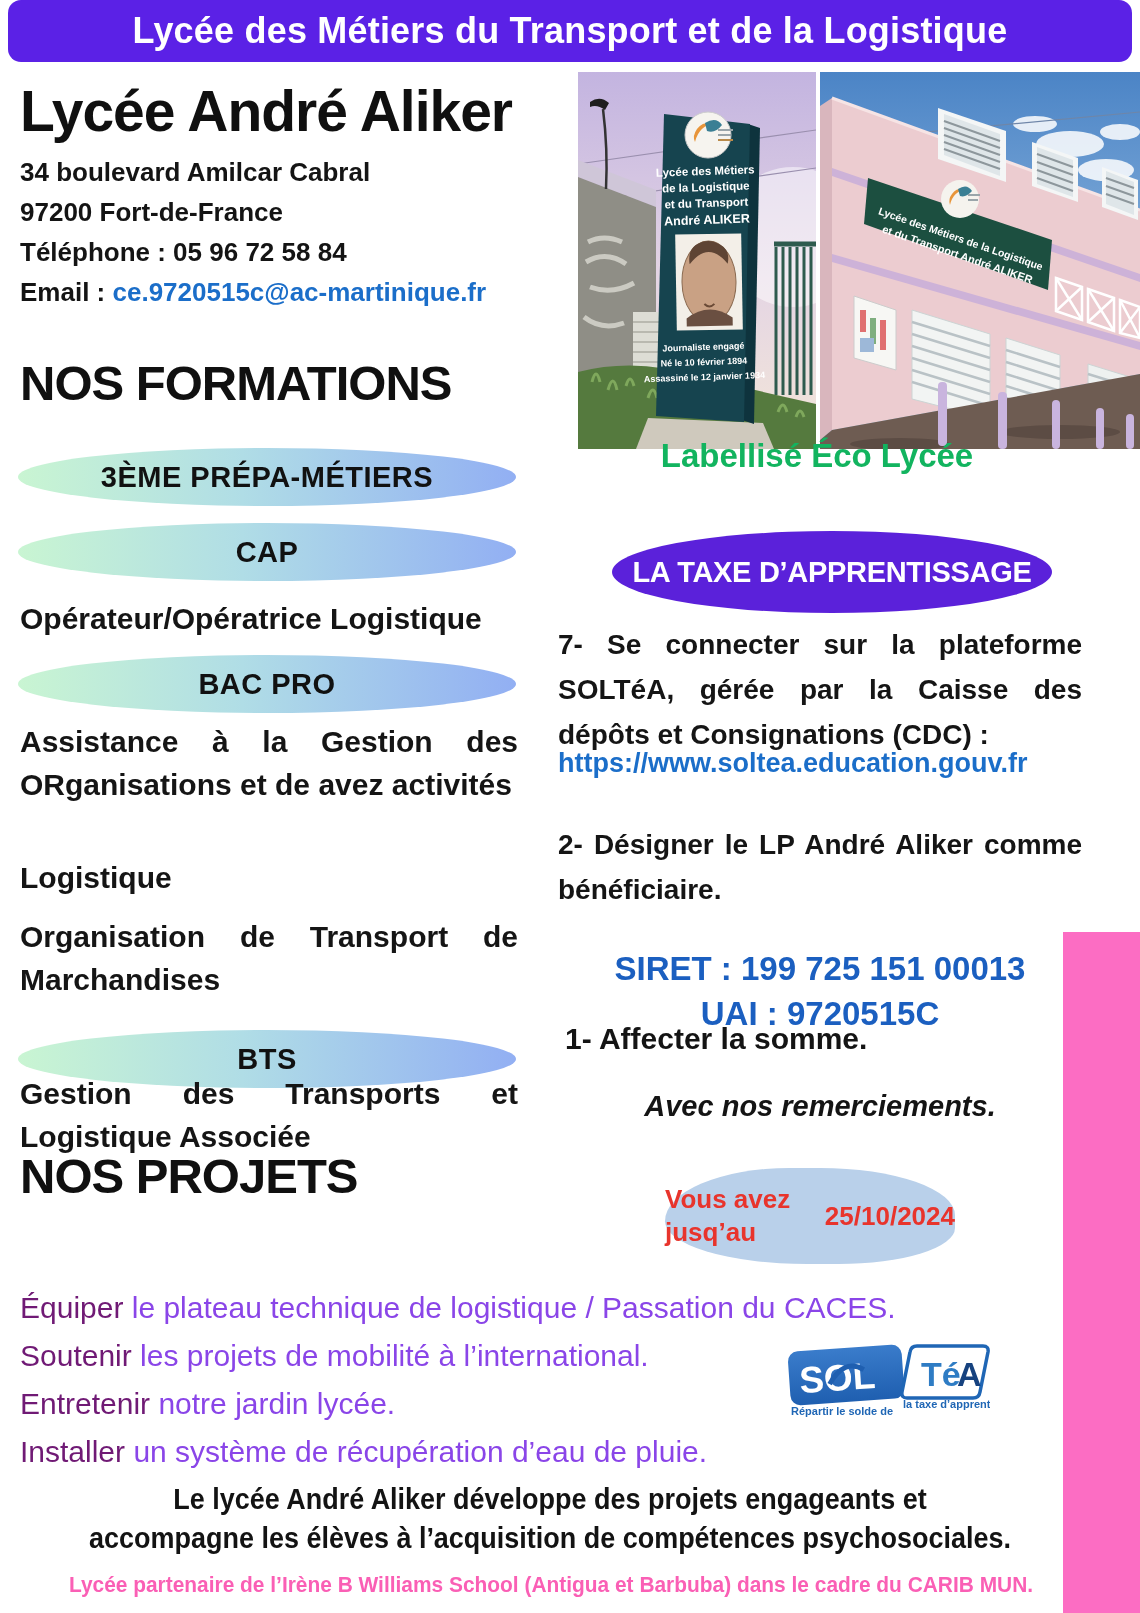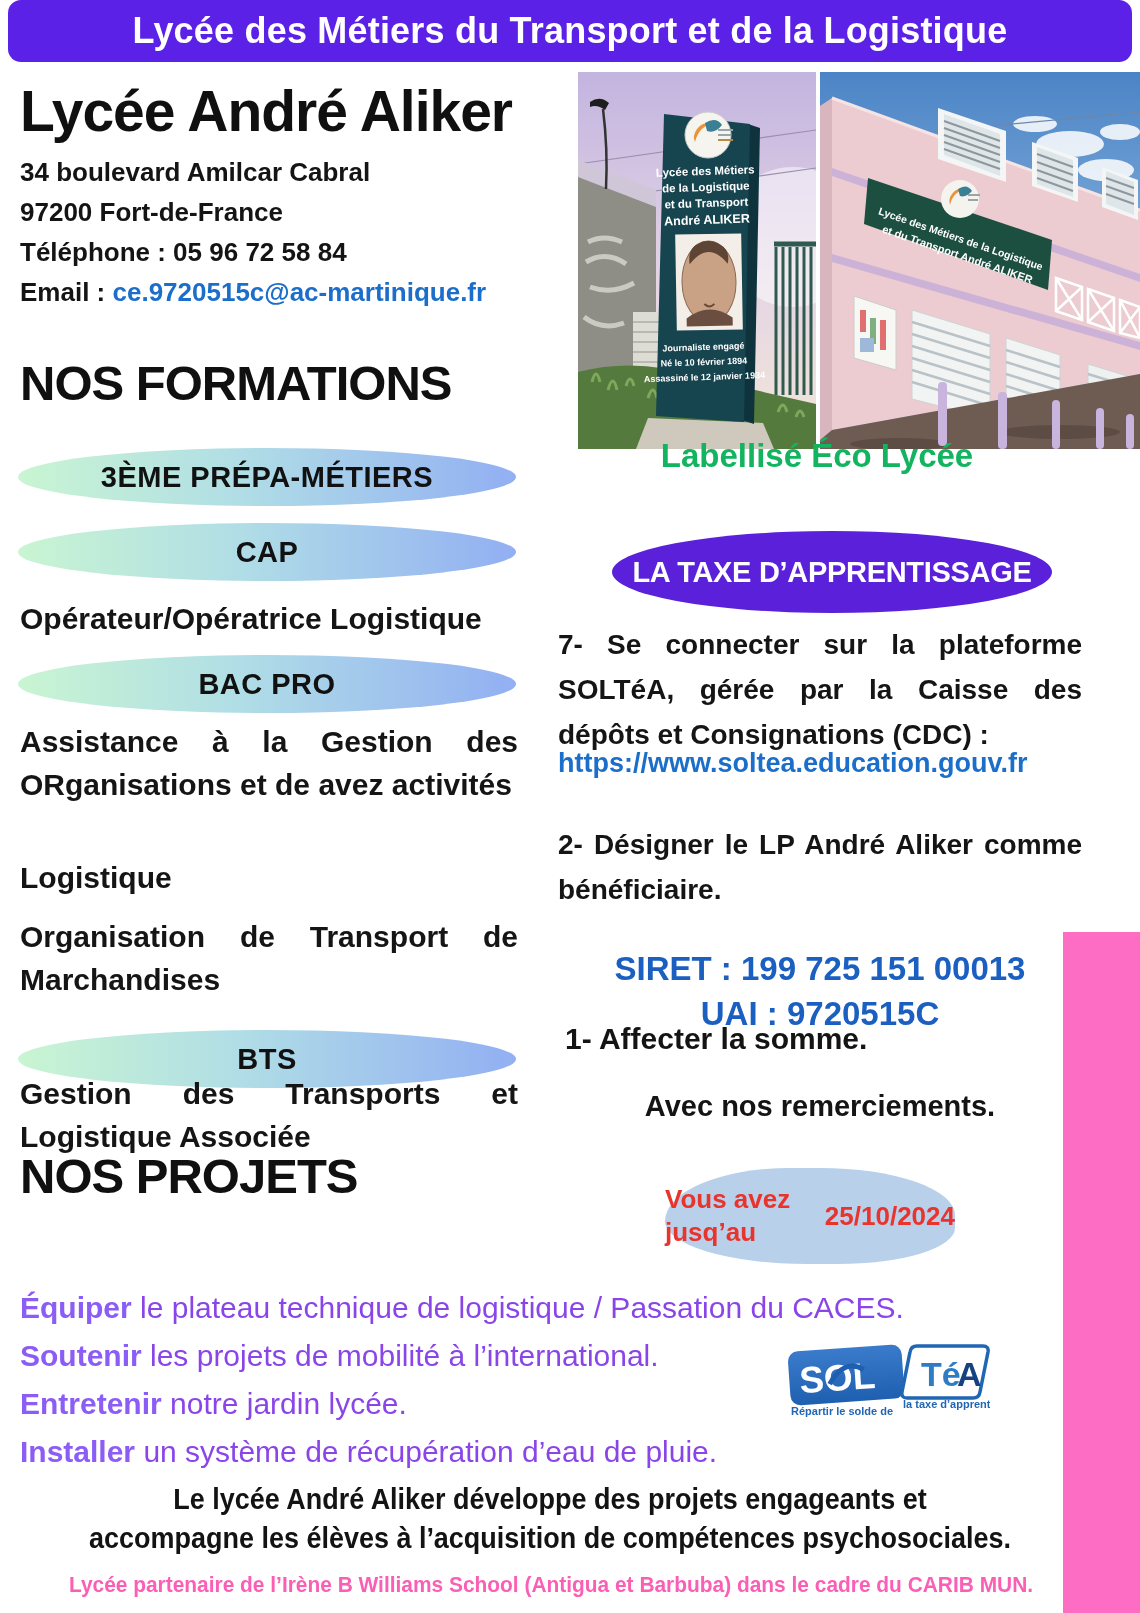--- a/index.html
+++ b/index.html
@@ -32,31 +32,31 @@
 
   
   .taxpill{left:612px;top:531px;width:440px;height:82px;border-radius:50%;background:#5b21da;
            color:#fff;text-align:center;line-height:82px;font-size:29px;font-weight:800;letter-spacing:-.3px;}
   .step{left:558px;width:524px;font-size:28px;font-weight:700;color:#151515;line-height:45px;
         text-align:justify;text-align-last:left;}
   .link{left:558px;width:524px;font-size:27px;font-weight:700;}
   .link a{color:#1b6ec9;text-decoration:none;}
   .siret{left:558px;width:524px;text-align:center;color:#1b5fc0;font-size:33px;font-weight:800;line-height:45px;margin-top:36px;}
   .step3{left:565px;font-size:30px;font-weight:700;color:#141414;}
-  .thanks{left:558px;width:524px;text-align:center;font-size:29px;font-weight:700;color:#141414;}
+  .thanks{left:558px;width:524px;text-align:center;font-size:29px;font-weight:700;font-style:italic;color:#141414;}
   .blob{left:665px;top:1168px;width:290px;height:96px;background:#b9d0ea;
         border-radius:48% 52% 45% 55% / 62% 55% 42% 50%;
         display:flex;flex-direction:row;justify-content:center;align-items:center;}
   .blob div{color:#e8342c;font-size:26px;font-weight:800;line-height:33px;}
 
   .pinkbar{left:1063px;top:932px;width:77px;height:681px;background:#fc6dc3;}
 
   
   .pline{font-size:30px;line-height:48px;color:#8a45e8;white-space:nowrap;}
-  .pline b{color:#8b5cf6;font-weight:700;}
+  .pline b{color:#701a75;font-weight:400;}
 
   .footer{left:40px;top:1480px;width:1020px;text-align:center;font-size:29px;font-weight:800;
           color:#131313;line-height:39px;transform:scaleX(.93);transform-origin:50% 0;}
   .partner{left:20px;top:1572px;width:1062px;text-align:center;font-size:22px;font-weight:800;
            color:#fa5fb5;transform:scaleX(.95);transform-origin:50% 0;}
 
   svg text{font-family:"Liberation Sans",sans-serif;}
 </style>
 </head>
 <body>

